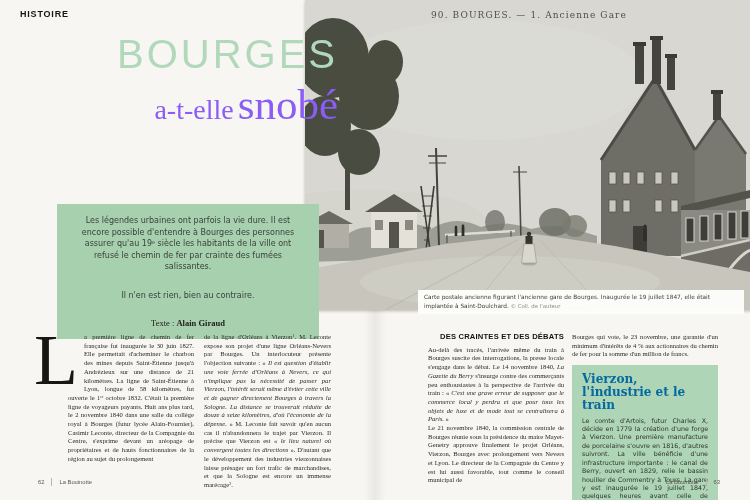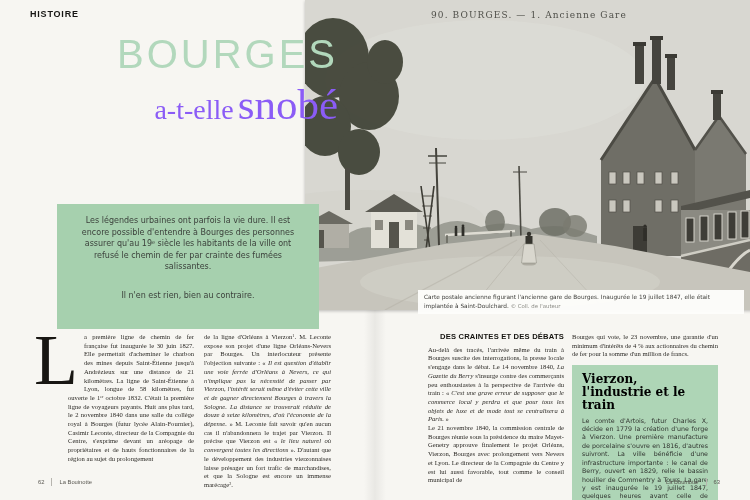--- a/index.html
+++ b/index.html
@@ -5,21 +5,21 @@
   html,body{margin:0;padding:0;background:#e8e7e3;}
   #spread{
     position:relative;width:750px;height:500px;overflow:hidden;
     background:#f7f6f2;font-family:"Liberation Serif",serif;color:#2c2a26;
   }
   
   .fold{position:absolute;left:364px;top:0;width:22px;height:500px;z-index:1;
     background:linear-gradient(90deg,rgba(0,0,0,0) 0%,rgba(0,0,0,0.06) 50%,rgba(0,0,0,0) 100%);}
 
   
-  .section-label{position:absolute;left:30px;top:9px;z-index:3;
+  .section-label{position:absolute;left:20px;top:9px;z-index:3;
     font-family:"Liberation Sans",sans-serif;font-weight:bold;font-size:9px;
     letter-spacing:.8px;color:#171614;}
 
   .title-block{position:absolute;left:36px;top:34px;width:302px;text-align:right;z-index:3;}
   .title-main{font-family:"Liberation Sans",sans-serif;font-weight:200;
     font-size:40px;letter-spacing:3px;color:#b2d8bc;line-height:1;}
   .title-line2{margin-top:9px;line-height:1;color:#8b5cf6;}
   .title-sub-small{font-size:28px;}
   .title-sub-large{font-size:43px;}
   .title-line3{margin-top:4px;font-size:43px;line-height:1;color:#1d1b18;}
@@ -41,21 +41,21 @@
   .dropcap{float:left;font-size:72px;line-height:.76;margin:0 6px 0 -34px;color:#181613;}
   .it{font-style:italic;}
   sup{font-size:.62em;line-height:0;vertical-align:baseline;position:relative;top:-.45em;}
   .crosshead{font-family:"Liberation Sans",sans-serif;font-weight:bold;font-size:7.6px;
     letter-spacing:.2px;color:#14130f;margin:0 0 4px 0;text-align:right;}
   .para-gap{margin-top:0;}
 
   
   .sidebar-box{margin-top:6px;background:#aed5b6;padding:8px 10px 9px 10px;box-sizing:border-box;text-align:left;}
   .sidebar-title{font-family:"DejaVu Serif",serif;font-weight:bold;font-size:12px;
-    color:#000000;margin:0 0 4px 0;line-height:1.1;}
+    color:#0369a1;margin:0 0 4px 0;line-height:1.1;}
   .sidebar-body{font-family:"DejaVu Sans",sans-serif;font-size:6.3px;line-height:8.4px;
     color:#2f332e;margin:0;text-align:justify;}
 
   
   .postcard{position:absolute;left:305px;top:0;width:487px;height:310px;z-index:2;
     box-shadow:0 1px 3px rgba(0,0,0,.25);background:#d8d7d1;}
   .postcard svg{display:block;width:445px;height:310px;}
   .postcard-title{position:absolute;left:126px;top:10px;
     font-family:"DejaVu Serif",serif;font-size:9px;letter-spacing:1.1px;color:#50504a;}
   .photo-caption{position:absolute;left:113px;top:290px;width:314px;
@@ -83,20 +83,24 @@
     <div class="title-main">BOURGES</div>
     <div class="title-line2">
       <span class="title-sub-small">a-t-elle</span>
       <span class="title-sub-large">snobé</span>
     </div>
   </div>
 
   <div class="intro-box">
     <p class="intro-text"><span>Les légendes urbaines ont parfois la vie dure. Il est encore possible d'entendre à Bourges des personnes assurer qu'au 19</span><sup>e</sup><span> siècle les habitants de la ville ont refusé le chemin de fer par crainte des fumées salissantes.</span></p>
     <p class="intro-line2">Il n'en est rien, bien au contraire.</p>
+    <div class="intro-byline">
+      <span>Texte :</span>
+      <b>Alain Giraud</b>
+    </div>
   </div>
 
   <div class="bodycol col1">
     <p>
       <span class="dropcap">L</span><span><span>a première ligne de chemin de fer française fut inaugurée le 30 juin 1827. Elle permettait d'acheminer le charbon des mines depuis Saint-Étienne jusqu'à Andrézieux sur une distance de 21 kilomètres. La ligne de Saint-Étienne à Lyon, longue de 58 kilomètres, fut ouverte le 1</span><sup>er</sup><span> octobre 1832. C'était la première ligne de voyageurs payants. Huit ans plus tard, le 2 novembre 1840 dans une salle du collège royal à Bourges (futur lycée Alain-Fournier), Casimir Leconte, directeur de la Compagnie du Centre, s'exprime devant un aréopage de propriétaires et de hauts fonctionnaires de la région au sujet du prolongement</span></span>
     </p>
   </div>
 
   <div class="bodycol col2">
     <p><span>de la ligne d'Orléans à Vierzon</span><sup>1</sup><span>. M. Leconte expose son projet d'une ligne Orléans-Nevers par Bourges. Un interlocuteur présente l'objection suivante : « </span><span class="it">Il est question d'établir une voie ferrée d'Orléans à Nevers, ce qui n'implique pas la nécessité de passer par Vierzon, l'intérêt serait même d'éviter cette ville et de gagner directement Bourges à travers la Sologne. La distance se trouverait réduite de douze à seize kilomètres, d'où l'économie de la dépense.</span><span> » M. Leconte fait savoir qu'en aucun cas il n'abandonnera le trajet par Vierzon. Il précise que Vierzon est « </span><span class="it">le lieu naturel où convergent toutes les directions</span><span> ». D'autant que le développement des industries vierzonnaises laisse présager un fort trafic de marchandises, et que la Sologne est encore un immense marécage</span><sup>2</sup><span>.</span></p>

